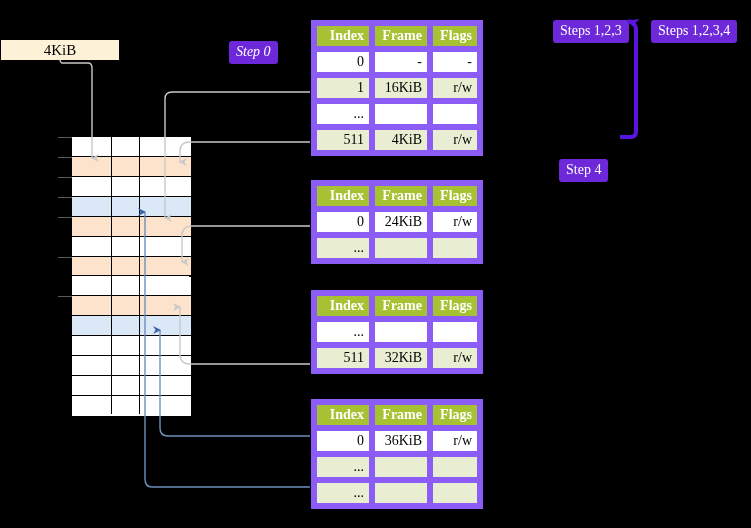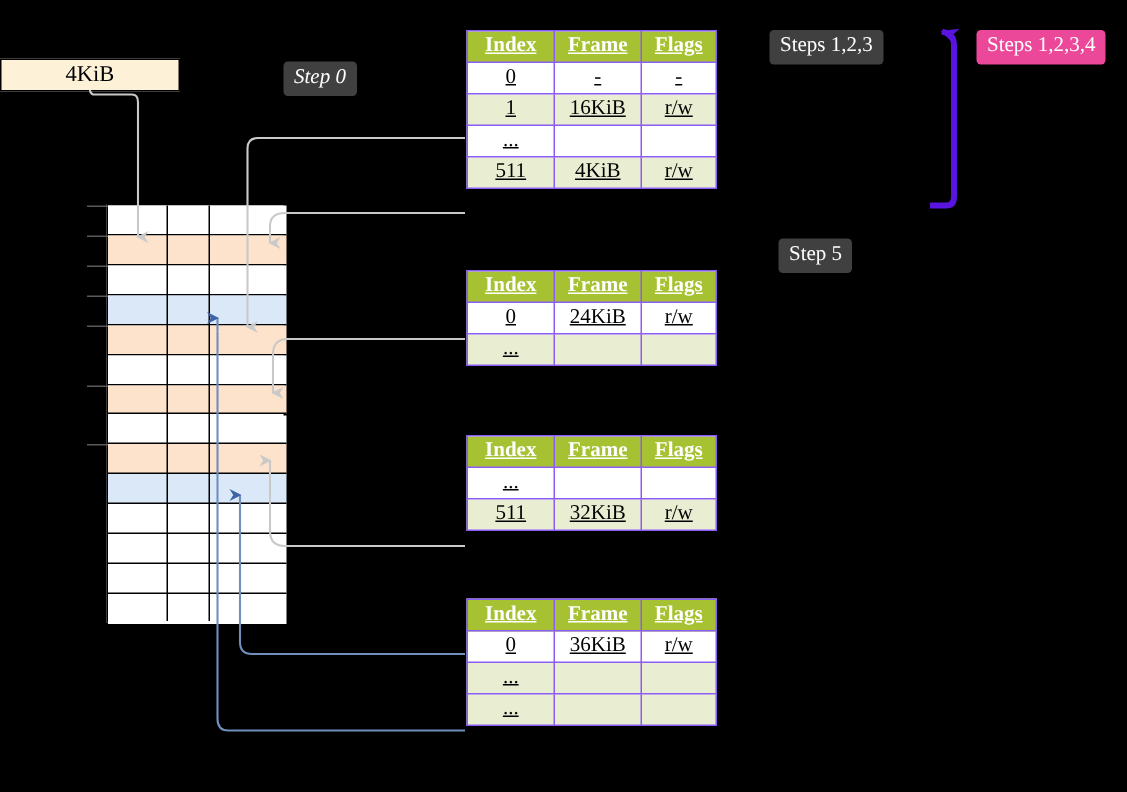--- a/index.html
+++ b/index.html
@@ -2,22 +2,22 @@
 <html><head>
 <meta charset="utf-8">
 <style>
   html,body{margin:0;padding:0;background:#000;}
   #stage{position:relative;width:751px;height:528px;background:#000;overflow:hidden;
          font-family:"Liberation Serif", serif;}
 
   
   .badge{position:absolute;color:#fff;font-size:14px;line-height:1;
          padding:4px 7px 5px 7px;border-radius:3px;white-space:nowrap;}
-  .badge.red{background:#404040;}
-  .badge.blue{background:#ec4899;}
+  .badge.red{background:#6d28d9;margin-left:40px;}
+  .badge.blue{background:#6d28d9;}
 
   
   #kib-box{position:absolute;left:0;top:39px;width:120px;height:22px;
            background:#fdf1d7;border:1px solid #000;box-sizing:border-box;
            display:flex;align-items:center;justify-content:center;
            font-size:15px;color:#000;}
 
   
   #mem{position:absolute;left:71px;top:136px;width:119px;height:279px;
        box-sizing:border-box;border:1px solid #000;background:#fff;}
@@ -26,43 +26,43 @@
   .mrow.white{background:#ffffff;}
   .mrow.peach{background:#fde2cc;}
   .mrow.bluebg{background:#dbe8f8;}
   .mrow.last{border-bottom:none;}
   .tick{position:absolute;width:14px;height:0;border-top:1px solid #5a5a5a;left:-14px;}
   .vdiv{position:absolute;top:0;bottom:0;width:1px;background:#000;}
 
   
   .ptable{position:absolute;border-collapse:collapse;font-size:14px;color:#000;
           background:#fff;}
-  .ptable td,.ptable th{border:1px solid #8b5cf6;padding:2px 5px;text-align:center;
-          height:18px;box-sizing:border-box;font-weight:normal;text-decoration:underline;}
+  .ptable td,.ptable th{border:6px solid #8b5cf6;padding:2px 5px;text-align:right;
+          height:18px;box-sizing:border-box;font-weight:normal;}
   .ptable th{background:#a6c233;color:#ffffff;font-weight:bold;font-size:14px;}
   .ptable tr.alt td{background:#e9eed2;}
   .ptable td.hl{background:#ffffa8;}
   .col-index{width:58px;}
   .col-frame{width:58px;}
   .col-flags{width:50px;}
 
   
   #wires{position:absolute;left:0;top:0;width:751px;height:528px;pointer-events:none;}
 </style>
 </head>
 <body>
 
 <div id="stage">
 
   <div id="kib-box">
     <span>4KiB</span>
   </div>
 
   <div class="badge red" style="left:189px;top:41px;font-style:italic;">Step 0</div>
-  <div class="badge red" style="left:519px;top:159px;">Step 5</div>
+  <div class="badge red" style="left:519px;top:159px;">Step 4</div>
   <div class="badge red" style="left:513px;top:20px;">Steps 1,2,3</div>
   <div class="badge blue" style="left:651px;top:20px;">Steps 1,2,3,4</div>
 
   <div id="mem">
       <div class="mrow white" style="top: 0px; height: 19.9286px;"></div>
       <div class="mrow peach" style="top: 19.9286px; height: 19.9286px;"></div>
       <div class="mrow white" style="top: 39.8571px; height: 19.9286px;"></div>
       <div class="mrow bluebg" style="top: 59.7857px; height: 19.9286px;"></div>
       <div class="mrow peach" style="top: 79.7143px; height: 19.9286px;"></div>
       <div class="mrow white" style="top: 99.6429px; height: 19.9286px;"></div>

